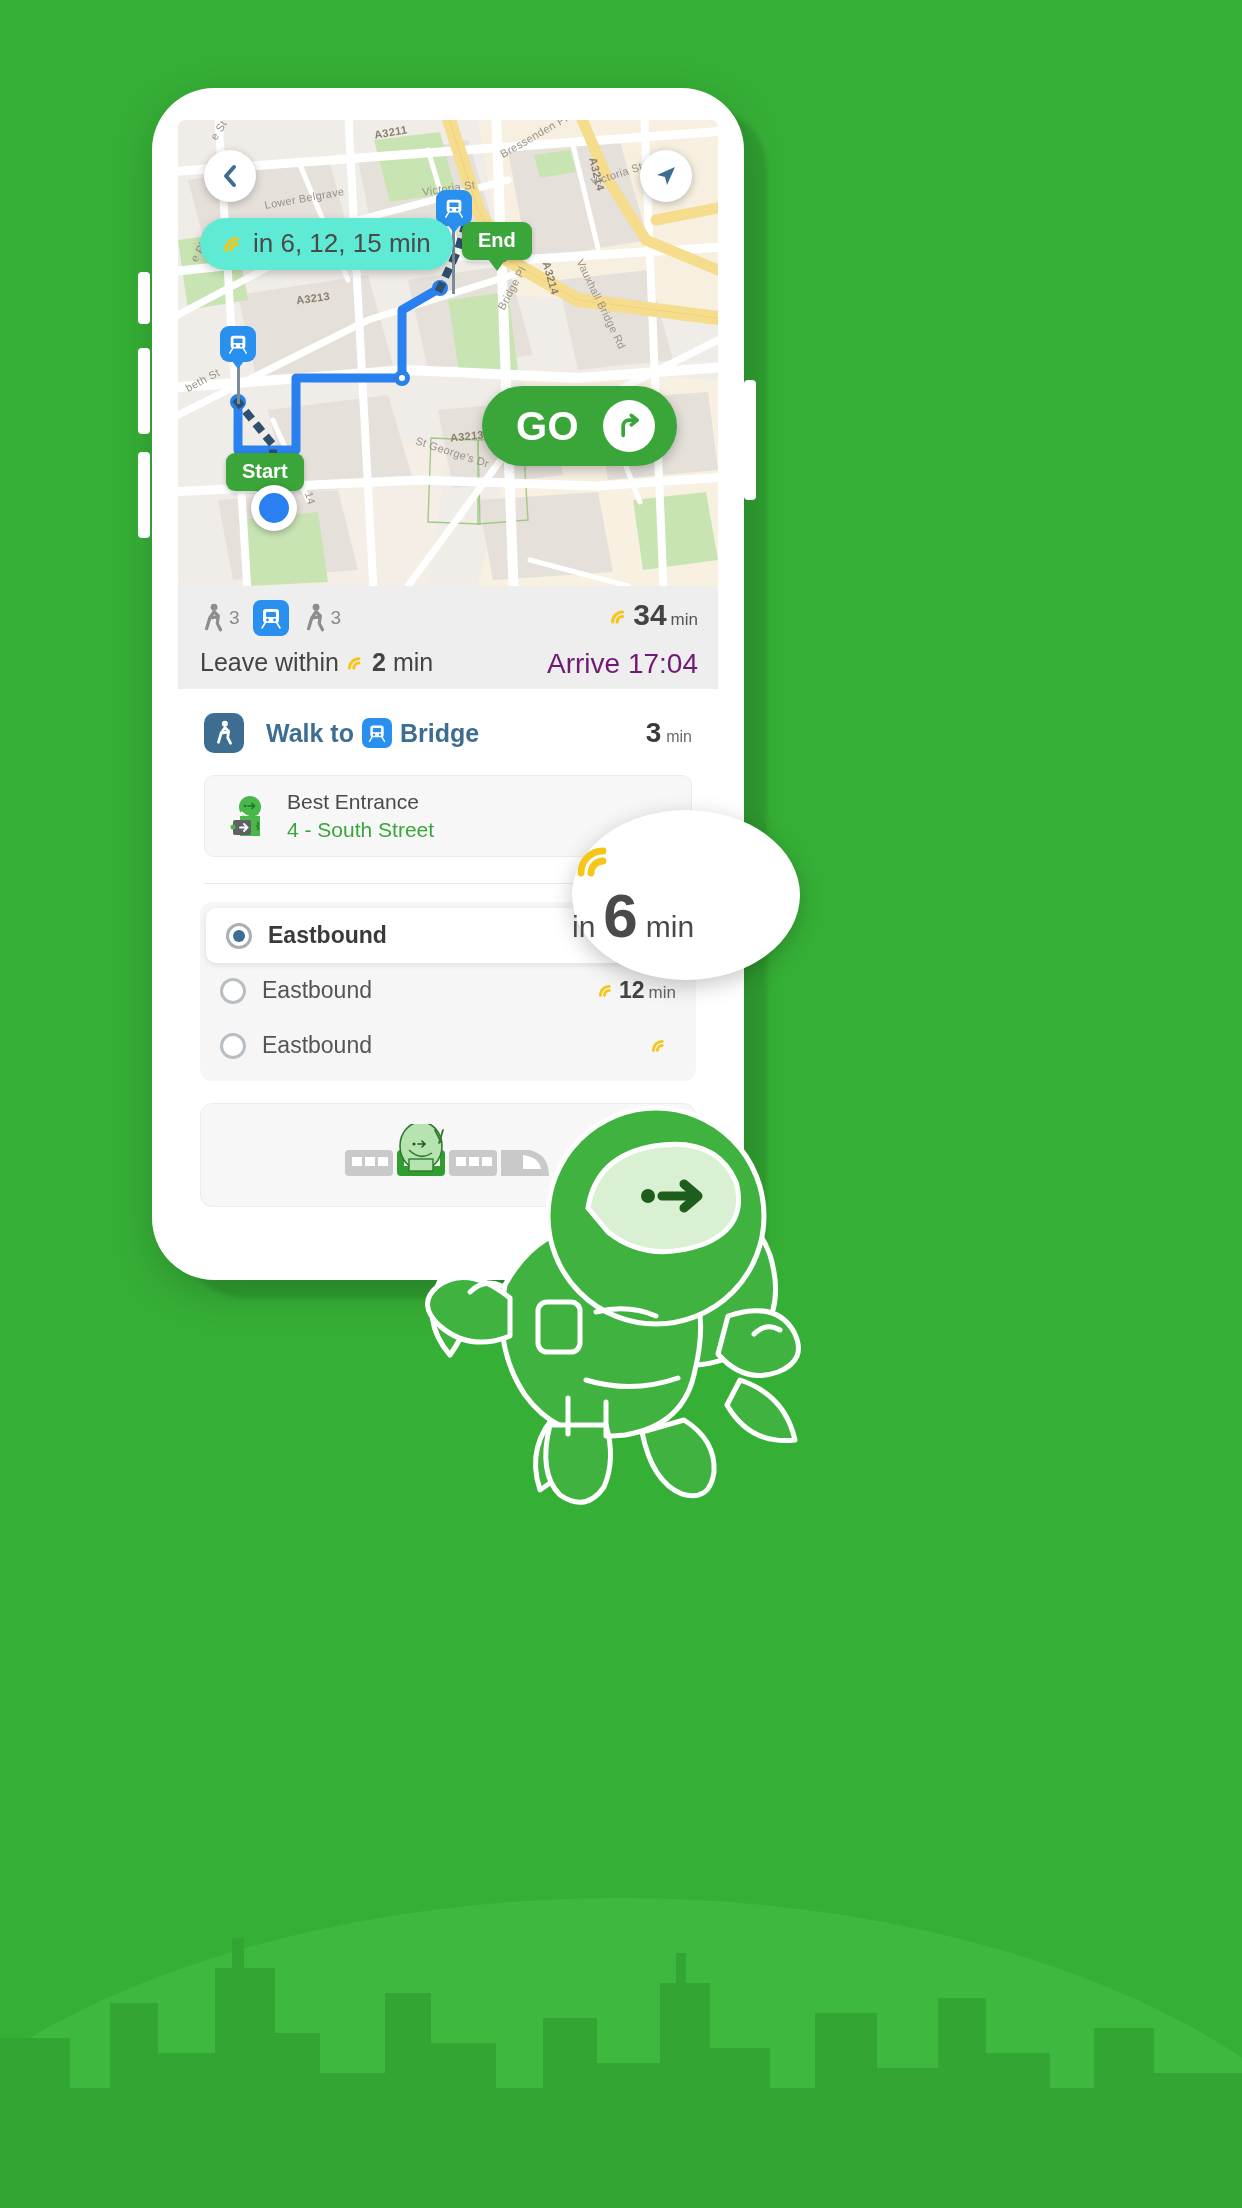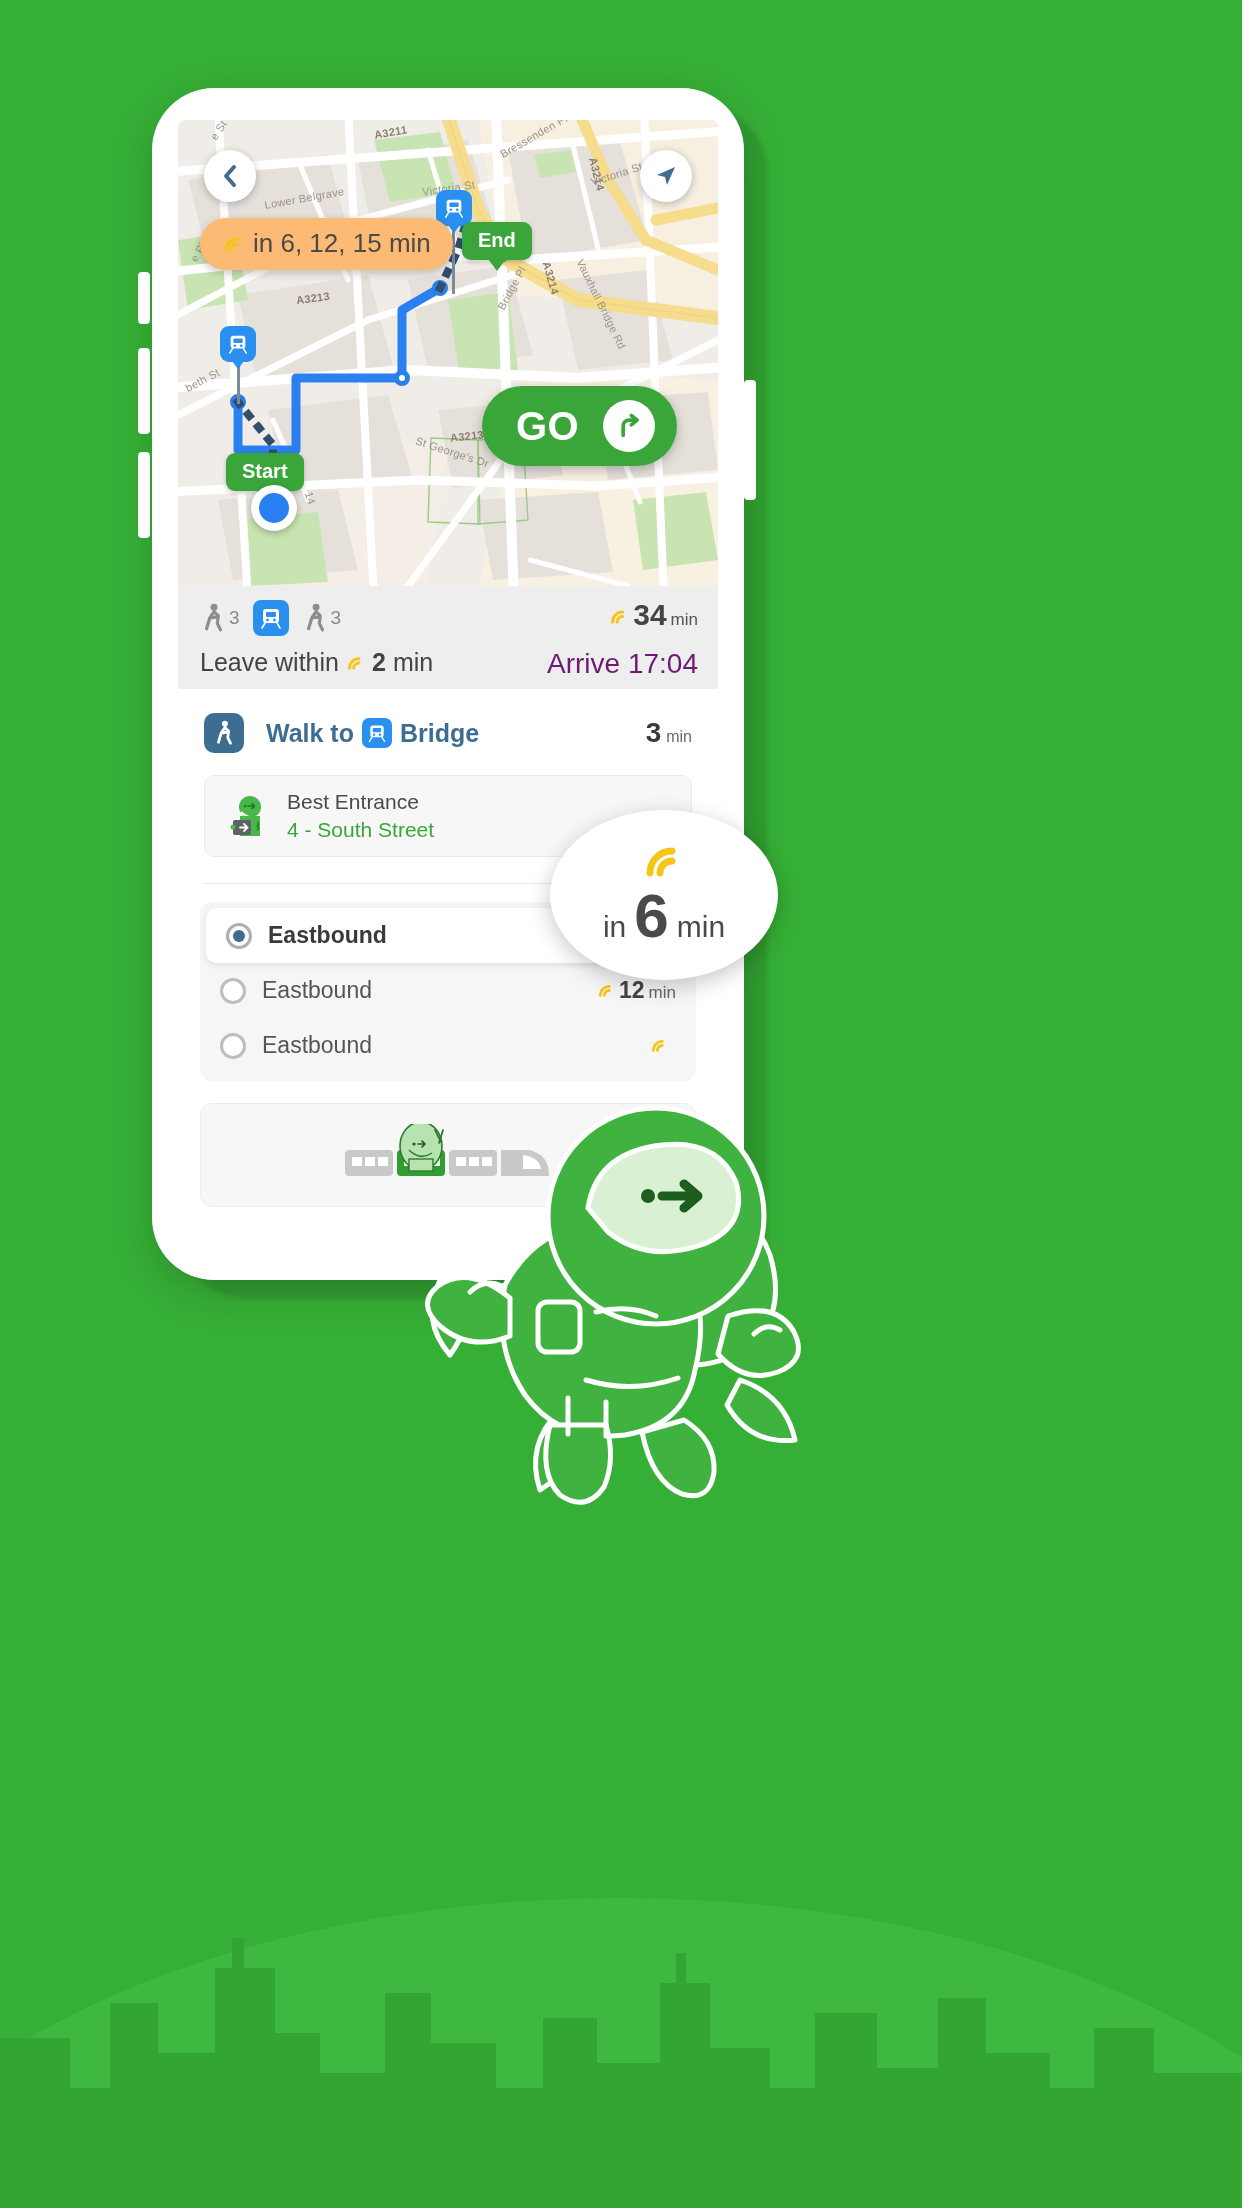--- a/index.html
+++ b/index.html
@@ -86,21 +86,21 @@
   }
   .user-dot-inner{width:30px;height:30px;border-radius:50%;background:#2a80f0;}
 
   .circ-btn{
     position:absolute;width:52px;height:52px;border-radius:50%;
     background:#fff;box-shadow:0 2px 8px rgba(0,0,0,.25);
     display:flex;align-items:center;justify-content:center;
   }
 
   .eta-chip{
-    position:absolute; background:#fdba74; border-radius:30px;
+    position:absolute; background:#5eead4; border-radius:30px;
     box-shadow:0 3px 10px rgba(0,0,0,.22);
     padding:10px 22px 11px; display:flex;align-items:center;gap:9px;
     font-size:26px; color:#4a4a4a;
   }
 
   .go-btn{
     position:absolute; background:#3aa63a; border-radius:45px;
     box-shadow:0 4px 12px rgba(0,0,0,.25);
     display:flex; align-items:center; gap:24px;
     padding:14px 22px 14px 34px;
@@ -202,24 +202,24 @@
   .dep-time .n{font-size:23px;font-weight:700;color:#444;}
   .dep-time .u{font-size:17px;color:#666;}
 
   .sect-card{
     margin:22px 22px 0;background:#f7f7f7;border:1px solid #ececec;
     border-radius:12px;padding:20px 0 18px;text-align:center;
   }
 
   
   .bubble{
-    position:absolute;left:550px;top:810px;width:228px;height:170px;
+    position:absolute;left:572px;top:810px;width:228px;height:170px;
     background:#fff;border-radius:114px/85px;
     box-shadow:0 6px 22px rgba(0,0,0,.22);
-    display:flex;flex-direction:column;align-items:center;justify-content:center;
+    display:flex;flex-direction:column;align-items:flex-start;justify-content:center;
   }
   .bubble .wave{margin-bottom:2px;}
   .bubble .line{display:flex;align-items:baseline;gap:8px;}
   .bubble .pre{font-size:30px;color:#4a4a4a;}
   .bubble .big{font-size:62px;font-weight:700;color:#4a4a4a;line-height:1;}
   .bubble .post{font-size:30px;color:#4a4a4a;}
 
   
   .astro{position:absolute;left:410px;top:1080px;width:430px;height:430px;}
 </style>

